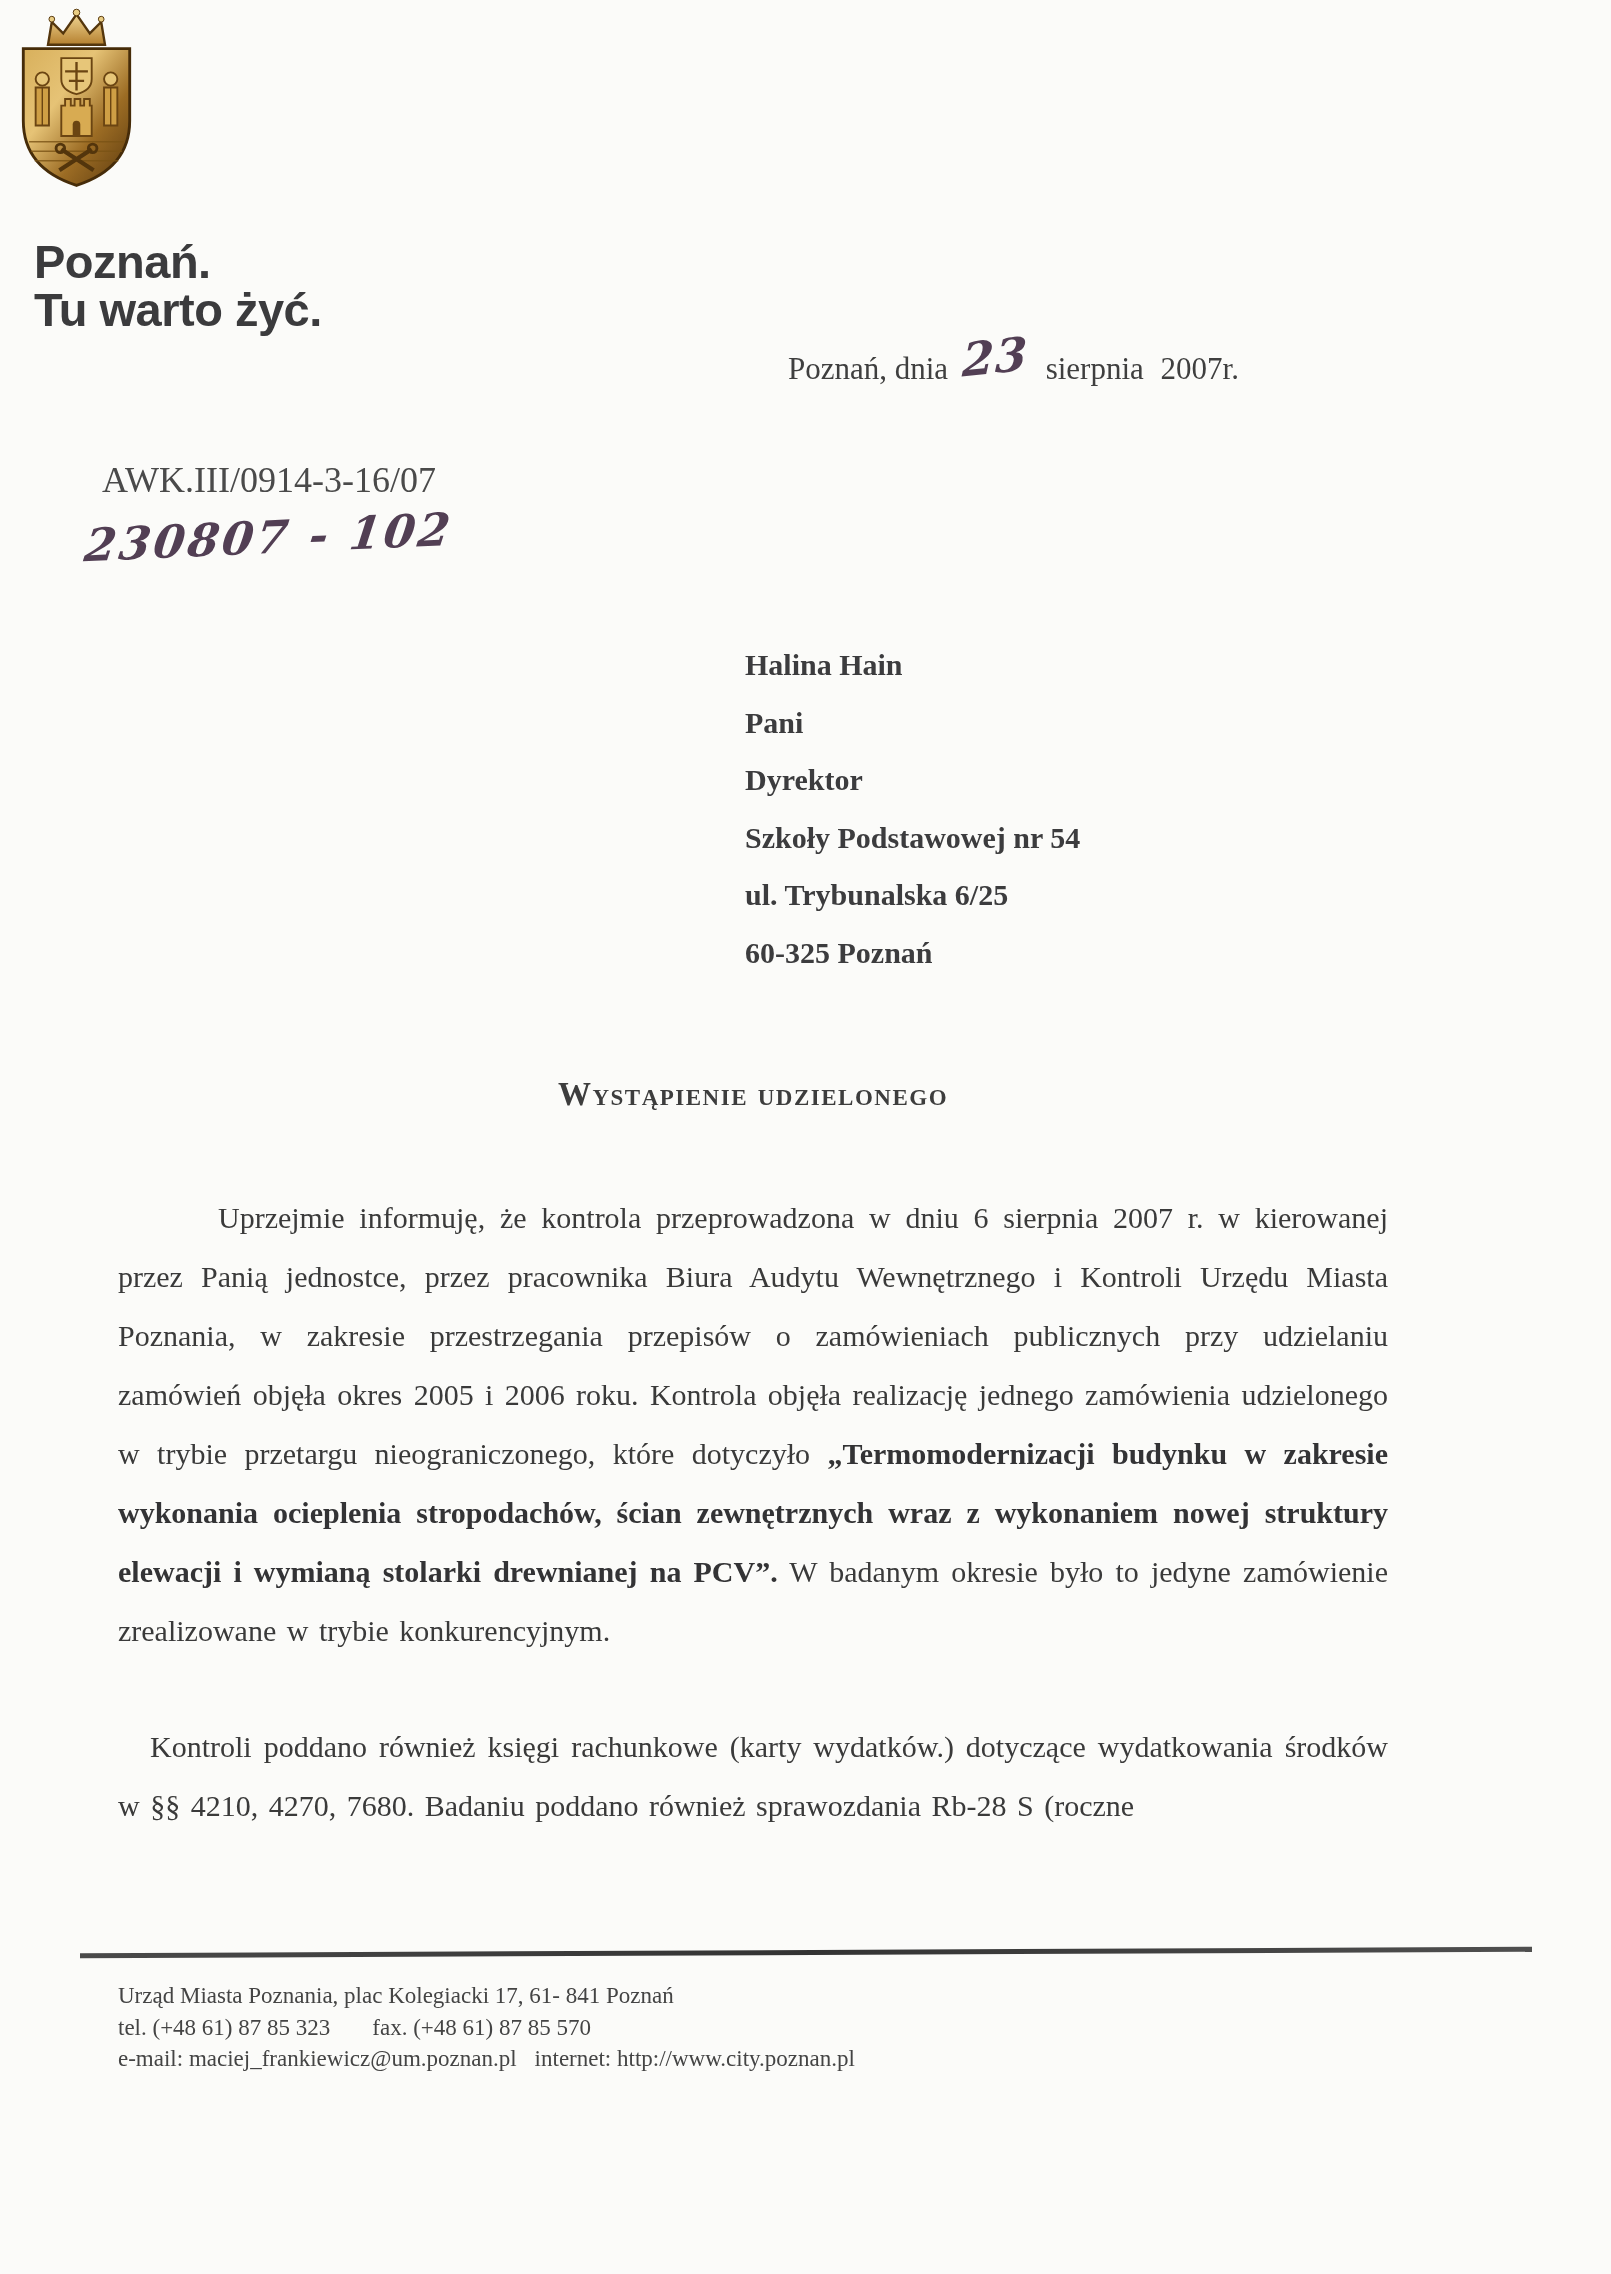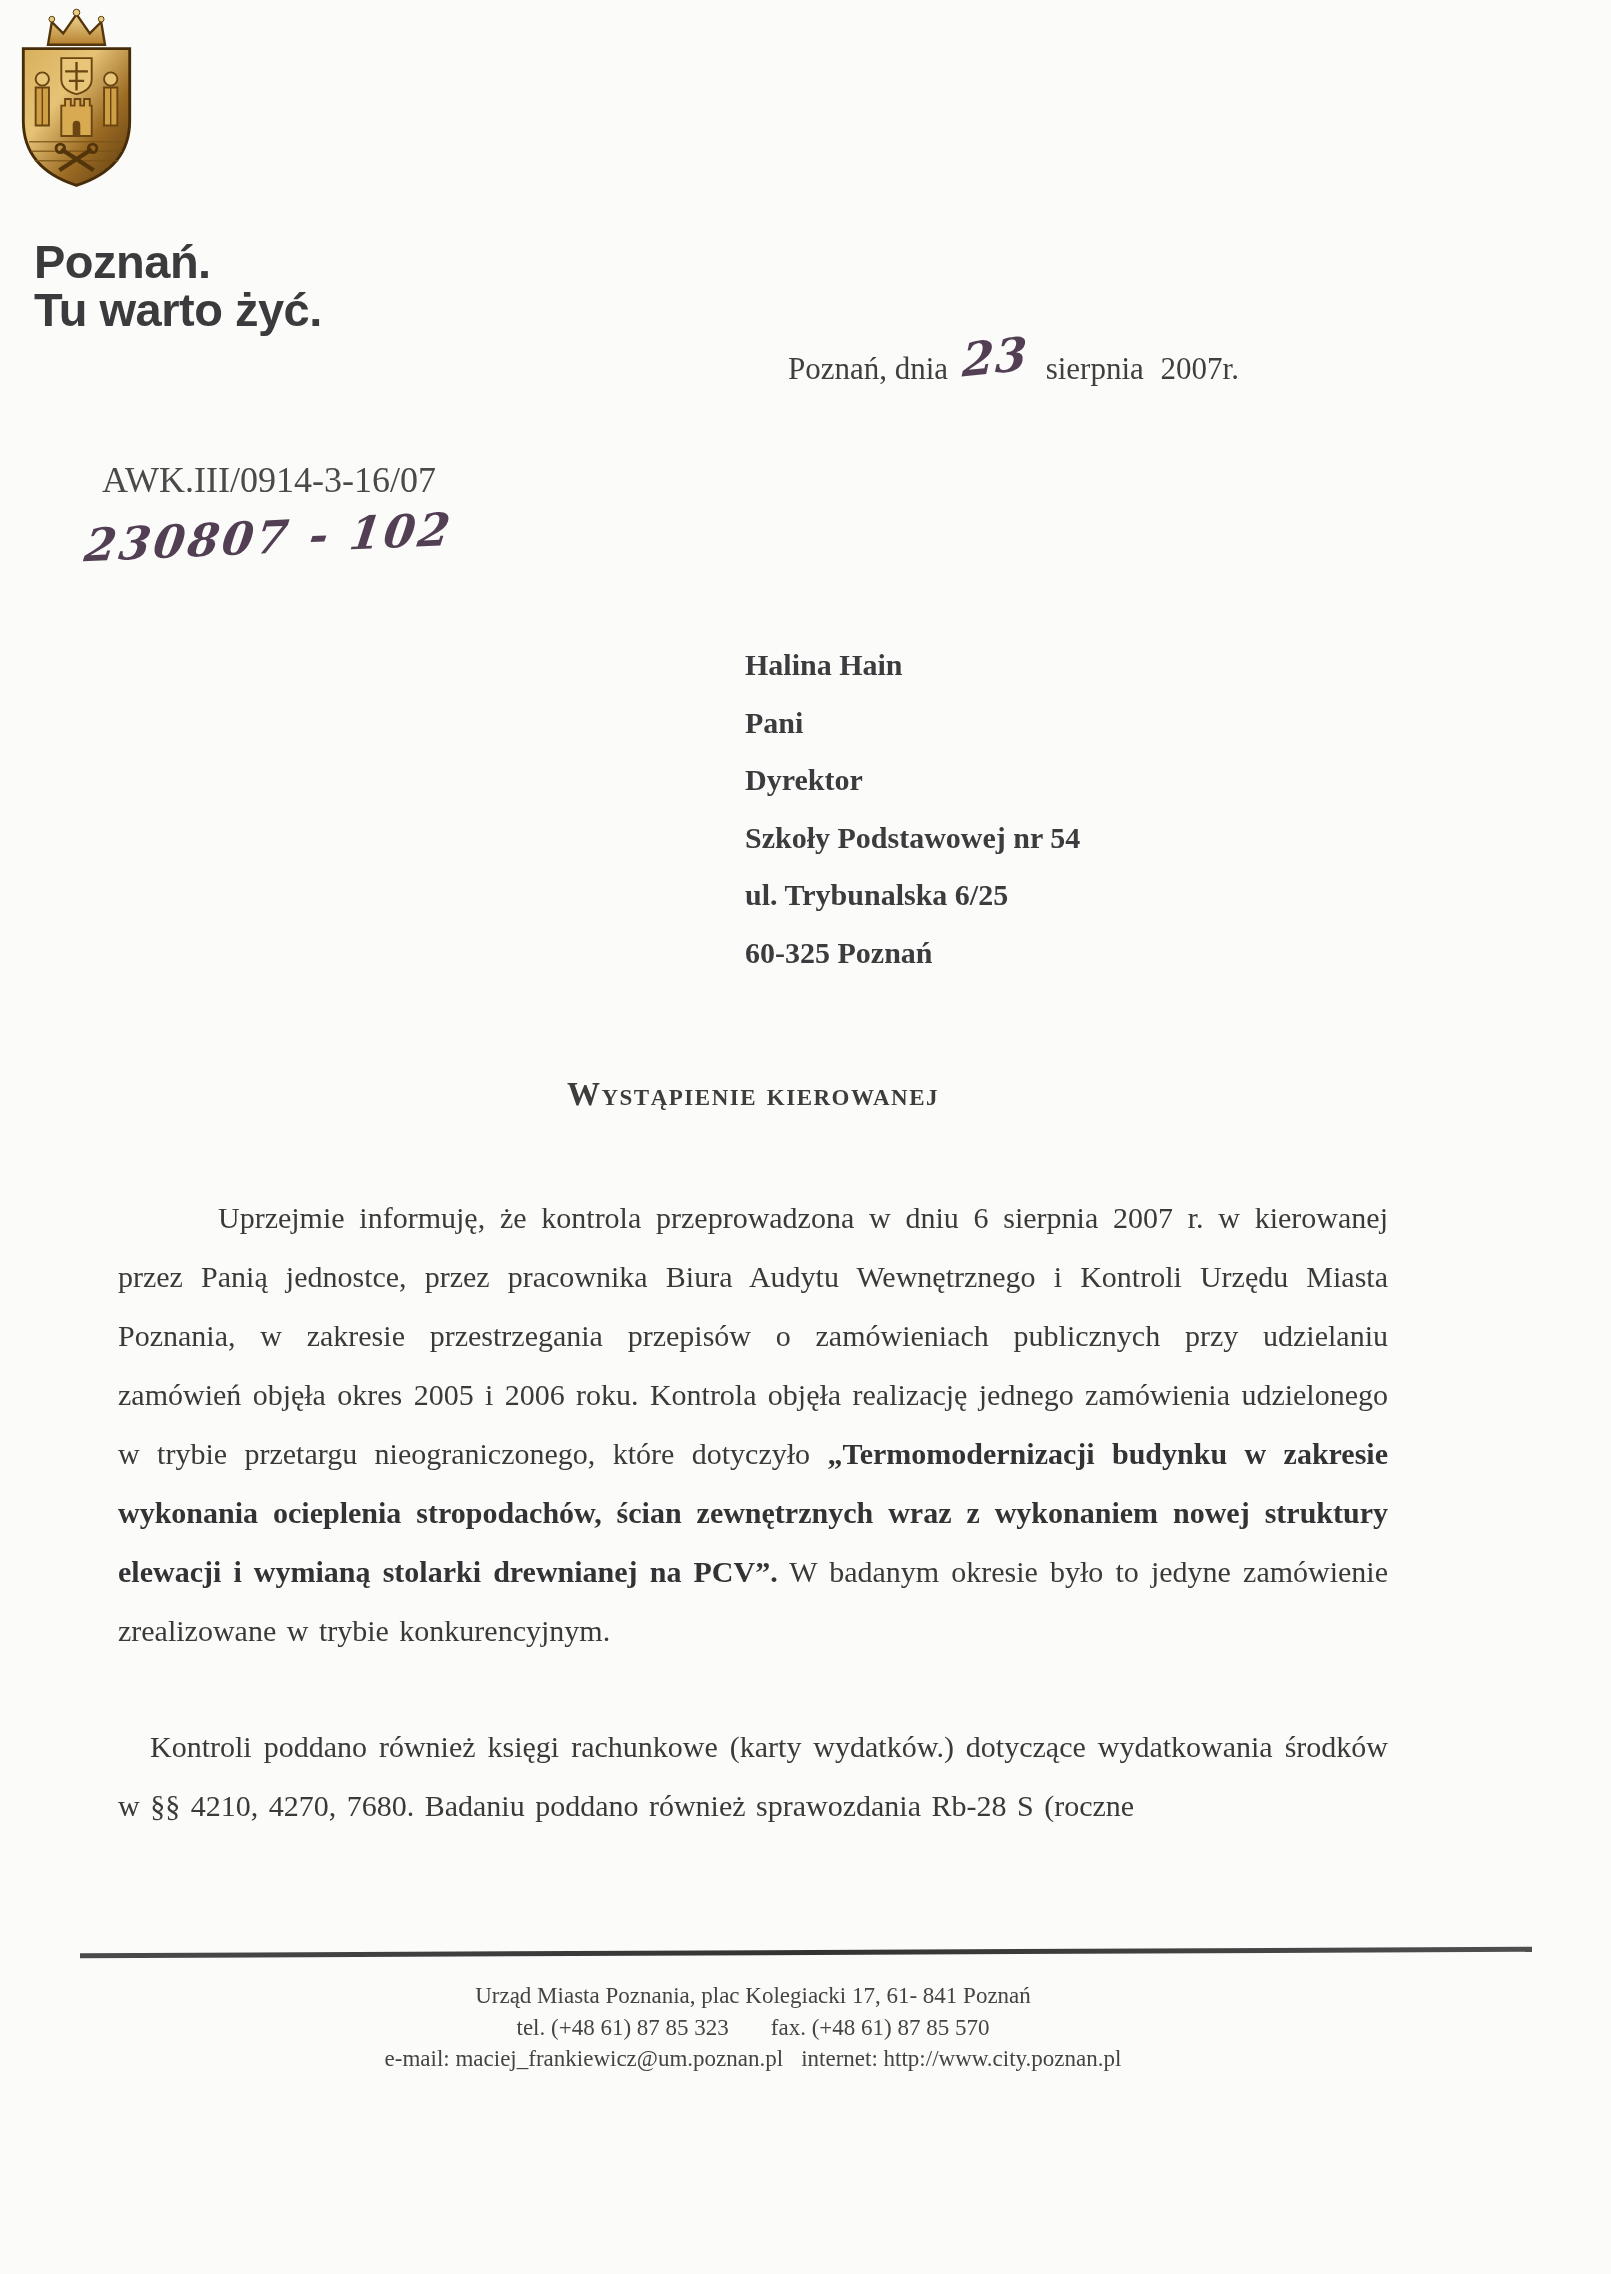--- a/index.html
+++ b/index.html
@@ -81,21 +81,21 @@
   .bold-seg { font-weight: bold; color: #333335; }
 
   
   .footer-rule {
     position: absolute; left: 80px; top: 1950px; width: 1452px; height: 5px;
     background: linear-gradient(90deg, #4a4a4a, #333, #4f4f4f);
     transform: rotate(-0.25deg);
   }
   .letter-footer {
     position: absolute; left: 118px; top: 1980px; width: 1270px;
-    text-align: center; font-size: 23px; line-height: 31.5px; color: #444;
+    text-align: left; font-size: 23px; line-height: 31.5px; color: #444;
   }
   .gap-wide { display: inline-block; width: 42px; }
   .gap-mid  { display: inline-block; width: 18px; }
 </style>
 </head>
 <body>
 
 <div class="page">
 
   <header class="logo">
@@ -159,21 +159,21 @@
 
   <div class="recipient">
     <div>Halina Hain</div>
     <div>Pani</div>
     <div>Dyrektor</div>
     <div>Szkoły Podstawowej nr 54</div>
     <div>ul. Trybunalska 6/25</div>
     <div>60-325 Poznań</div>
   </div>
 
-  <h1 class="heading">Wystąpienie kierowanej</h1>
+  <h1 class="heading">Wystąpienie udzielonego</h1>
 
   <div class="body-text">
     <p class="para1"><span>Uprzejmie informuję, że kontrola przeprowadzona w dniu 6 sierpnia 2007 r. w kierowanej przez Panią jednostce, przez pracownika Biura Audytu Wewnętrznego i Kontroli Urzędu Miasta Poznania, w zakresie przestrzegania przepisów o zamówieniach publicznych przy udzielaniu zamówień objęła okres 2005 i 2006 roku. Kontrola objęła realizację jednego zamówienia udzielonego w trybie przetargu nieograniczonego, które dotyczyło </span><span class="bold-seg">„Termomodernizacji budynku w zakresie wykonania ocieplenia stropodachów, ścian zewnętrznych wraz z wykonaniem nowej struktury elewacji i wymianą stolarki drewnianej na PCV”.</span><span> W badanym okresie było to jedyne zamówienie zrealizowane w trybie konkurencyjnym.</span></p>
     <p class="para2">Kontroli poddano również księgi rachunkowe (karty wydatków.) dotyczące wydatkowania środków w §§ 4210, 4270, 7680. Badaniu poddano również sprawozdania Rb-28 S (roczne</p>
   </div>
 
   <div class="footer-rule"></div>
   <footer class="letter-footer">
     <div>Urząd Miasta Poznania, plac Kolegiacki 17, 61- 841 Poznań</div>
     <div>

